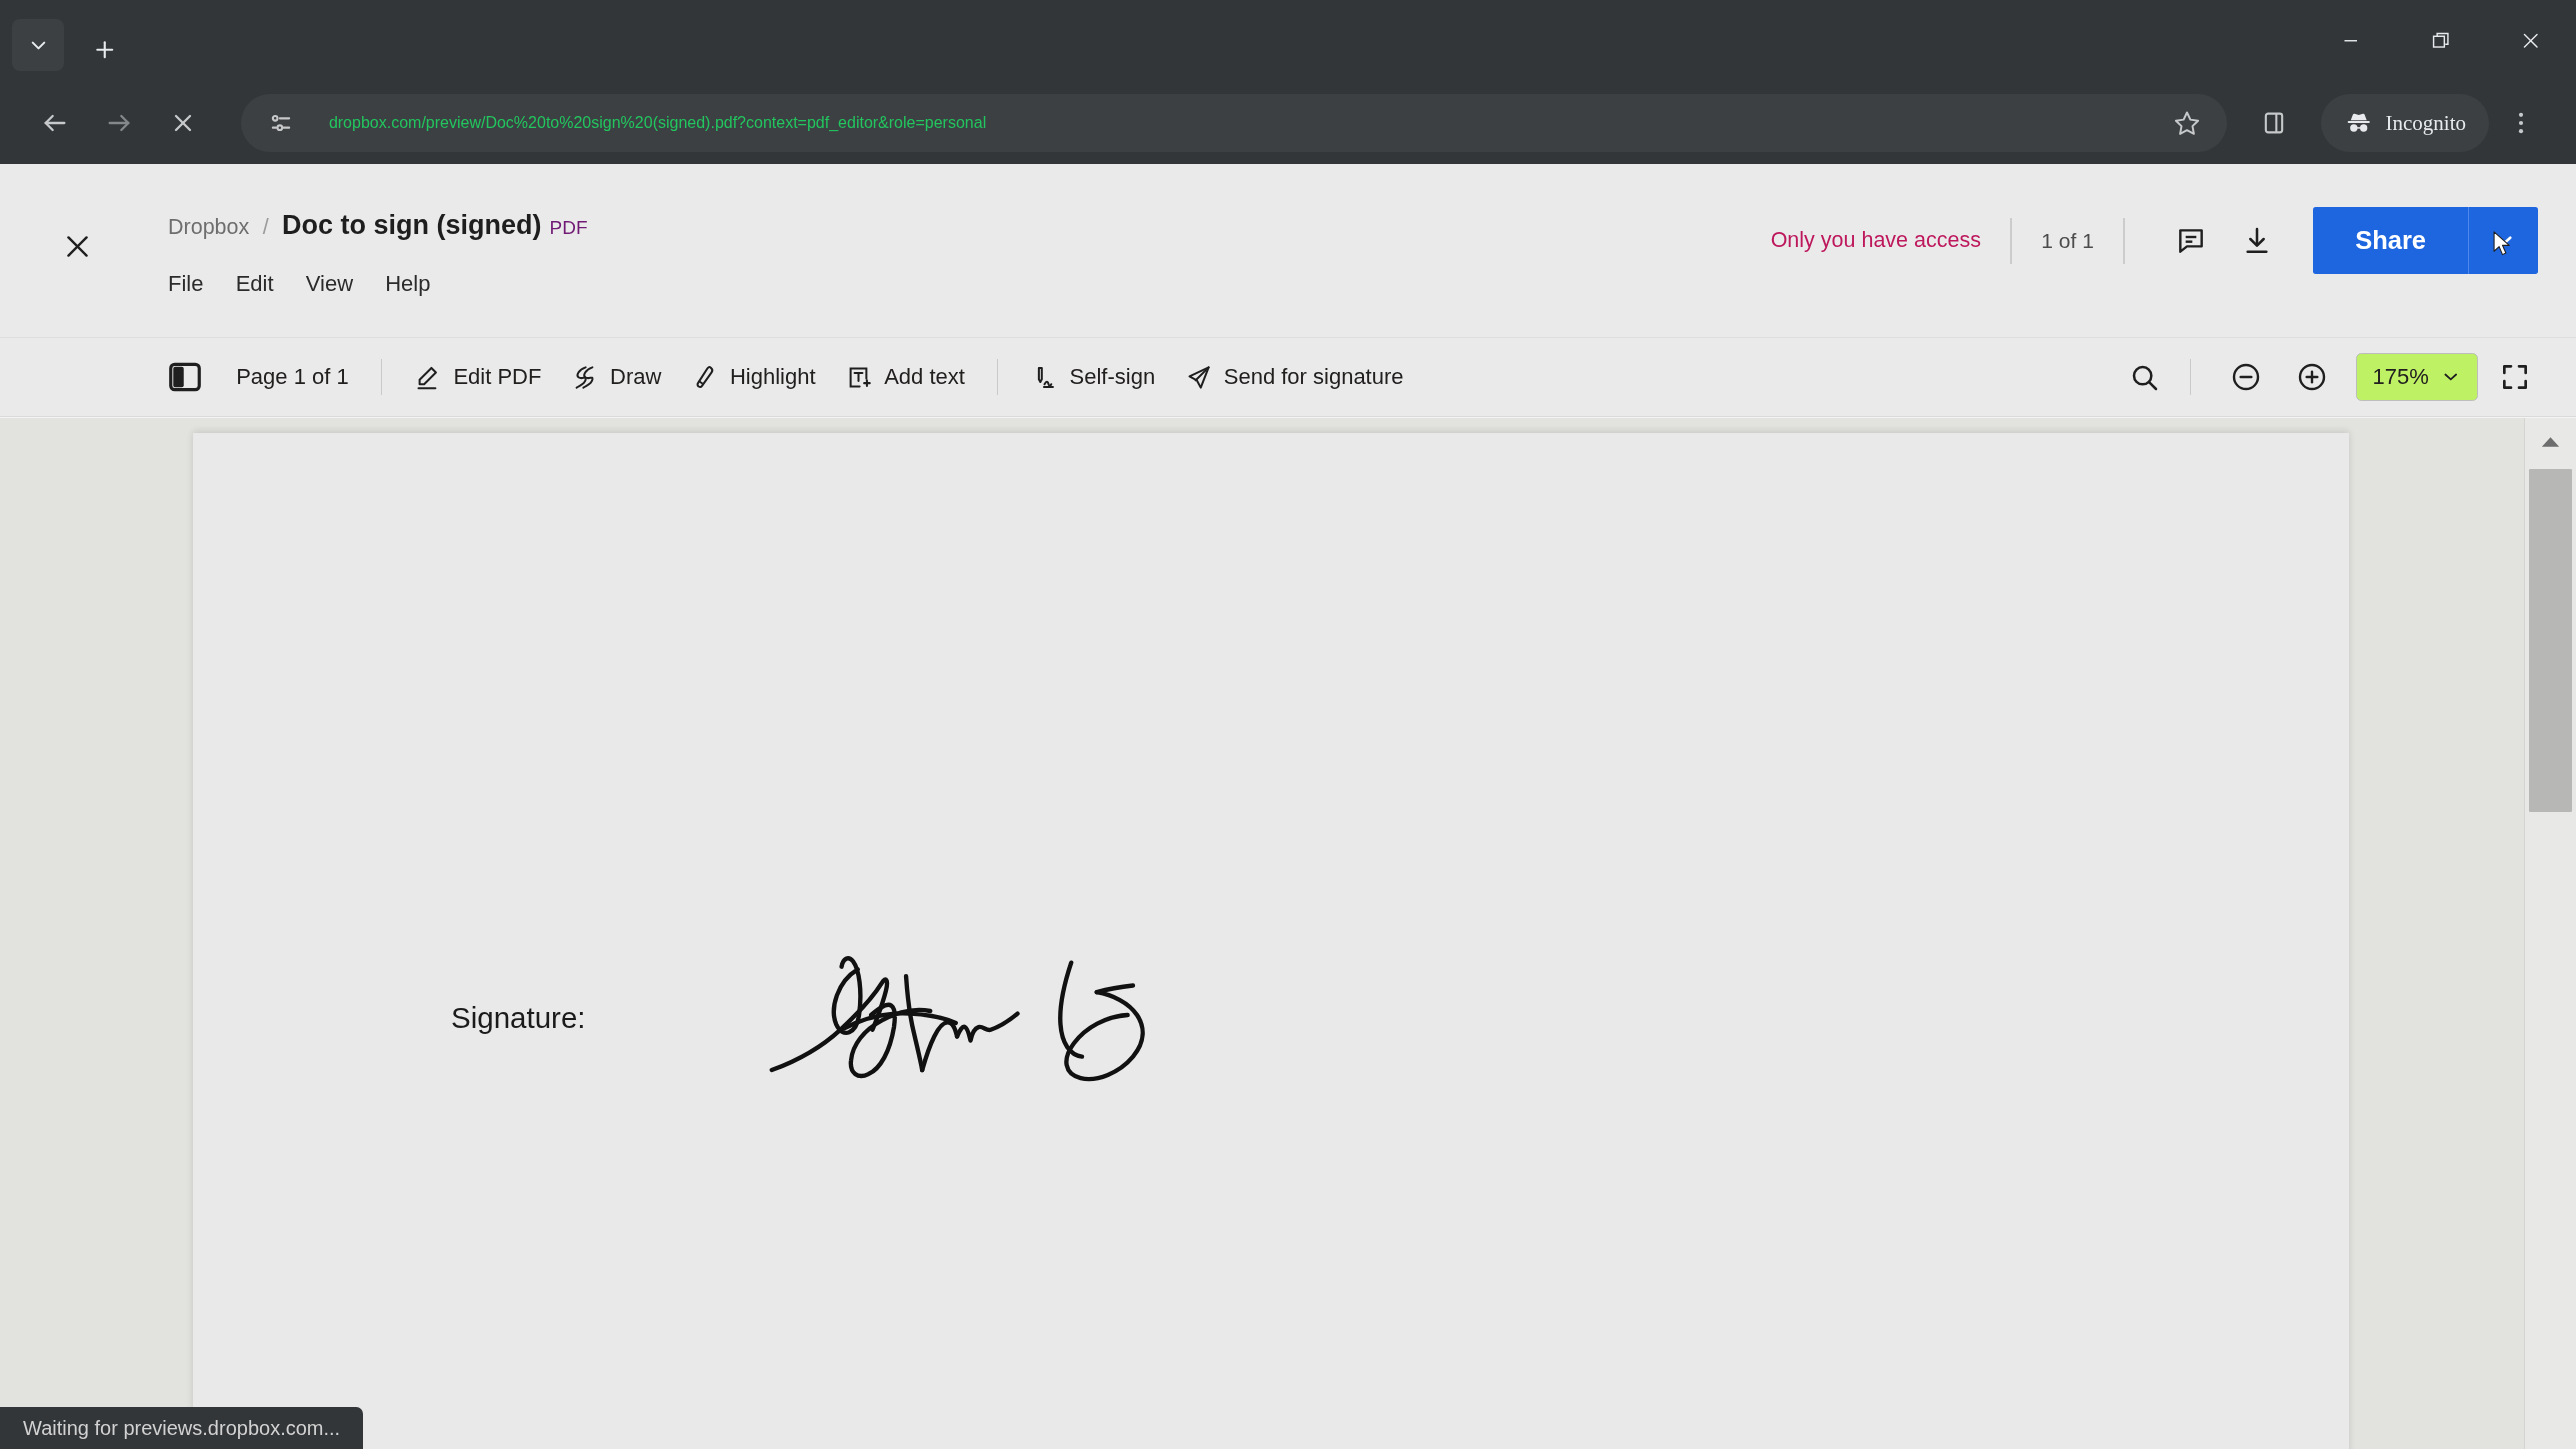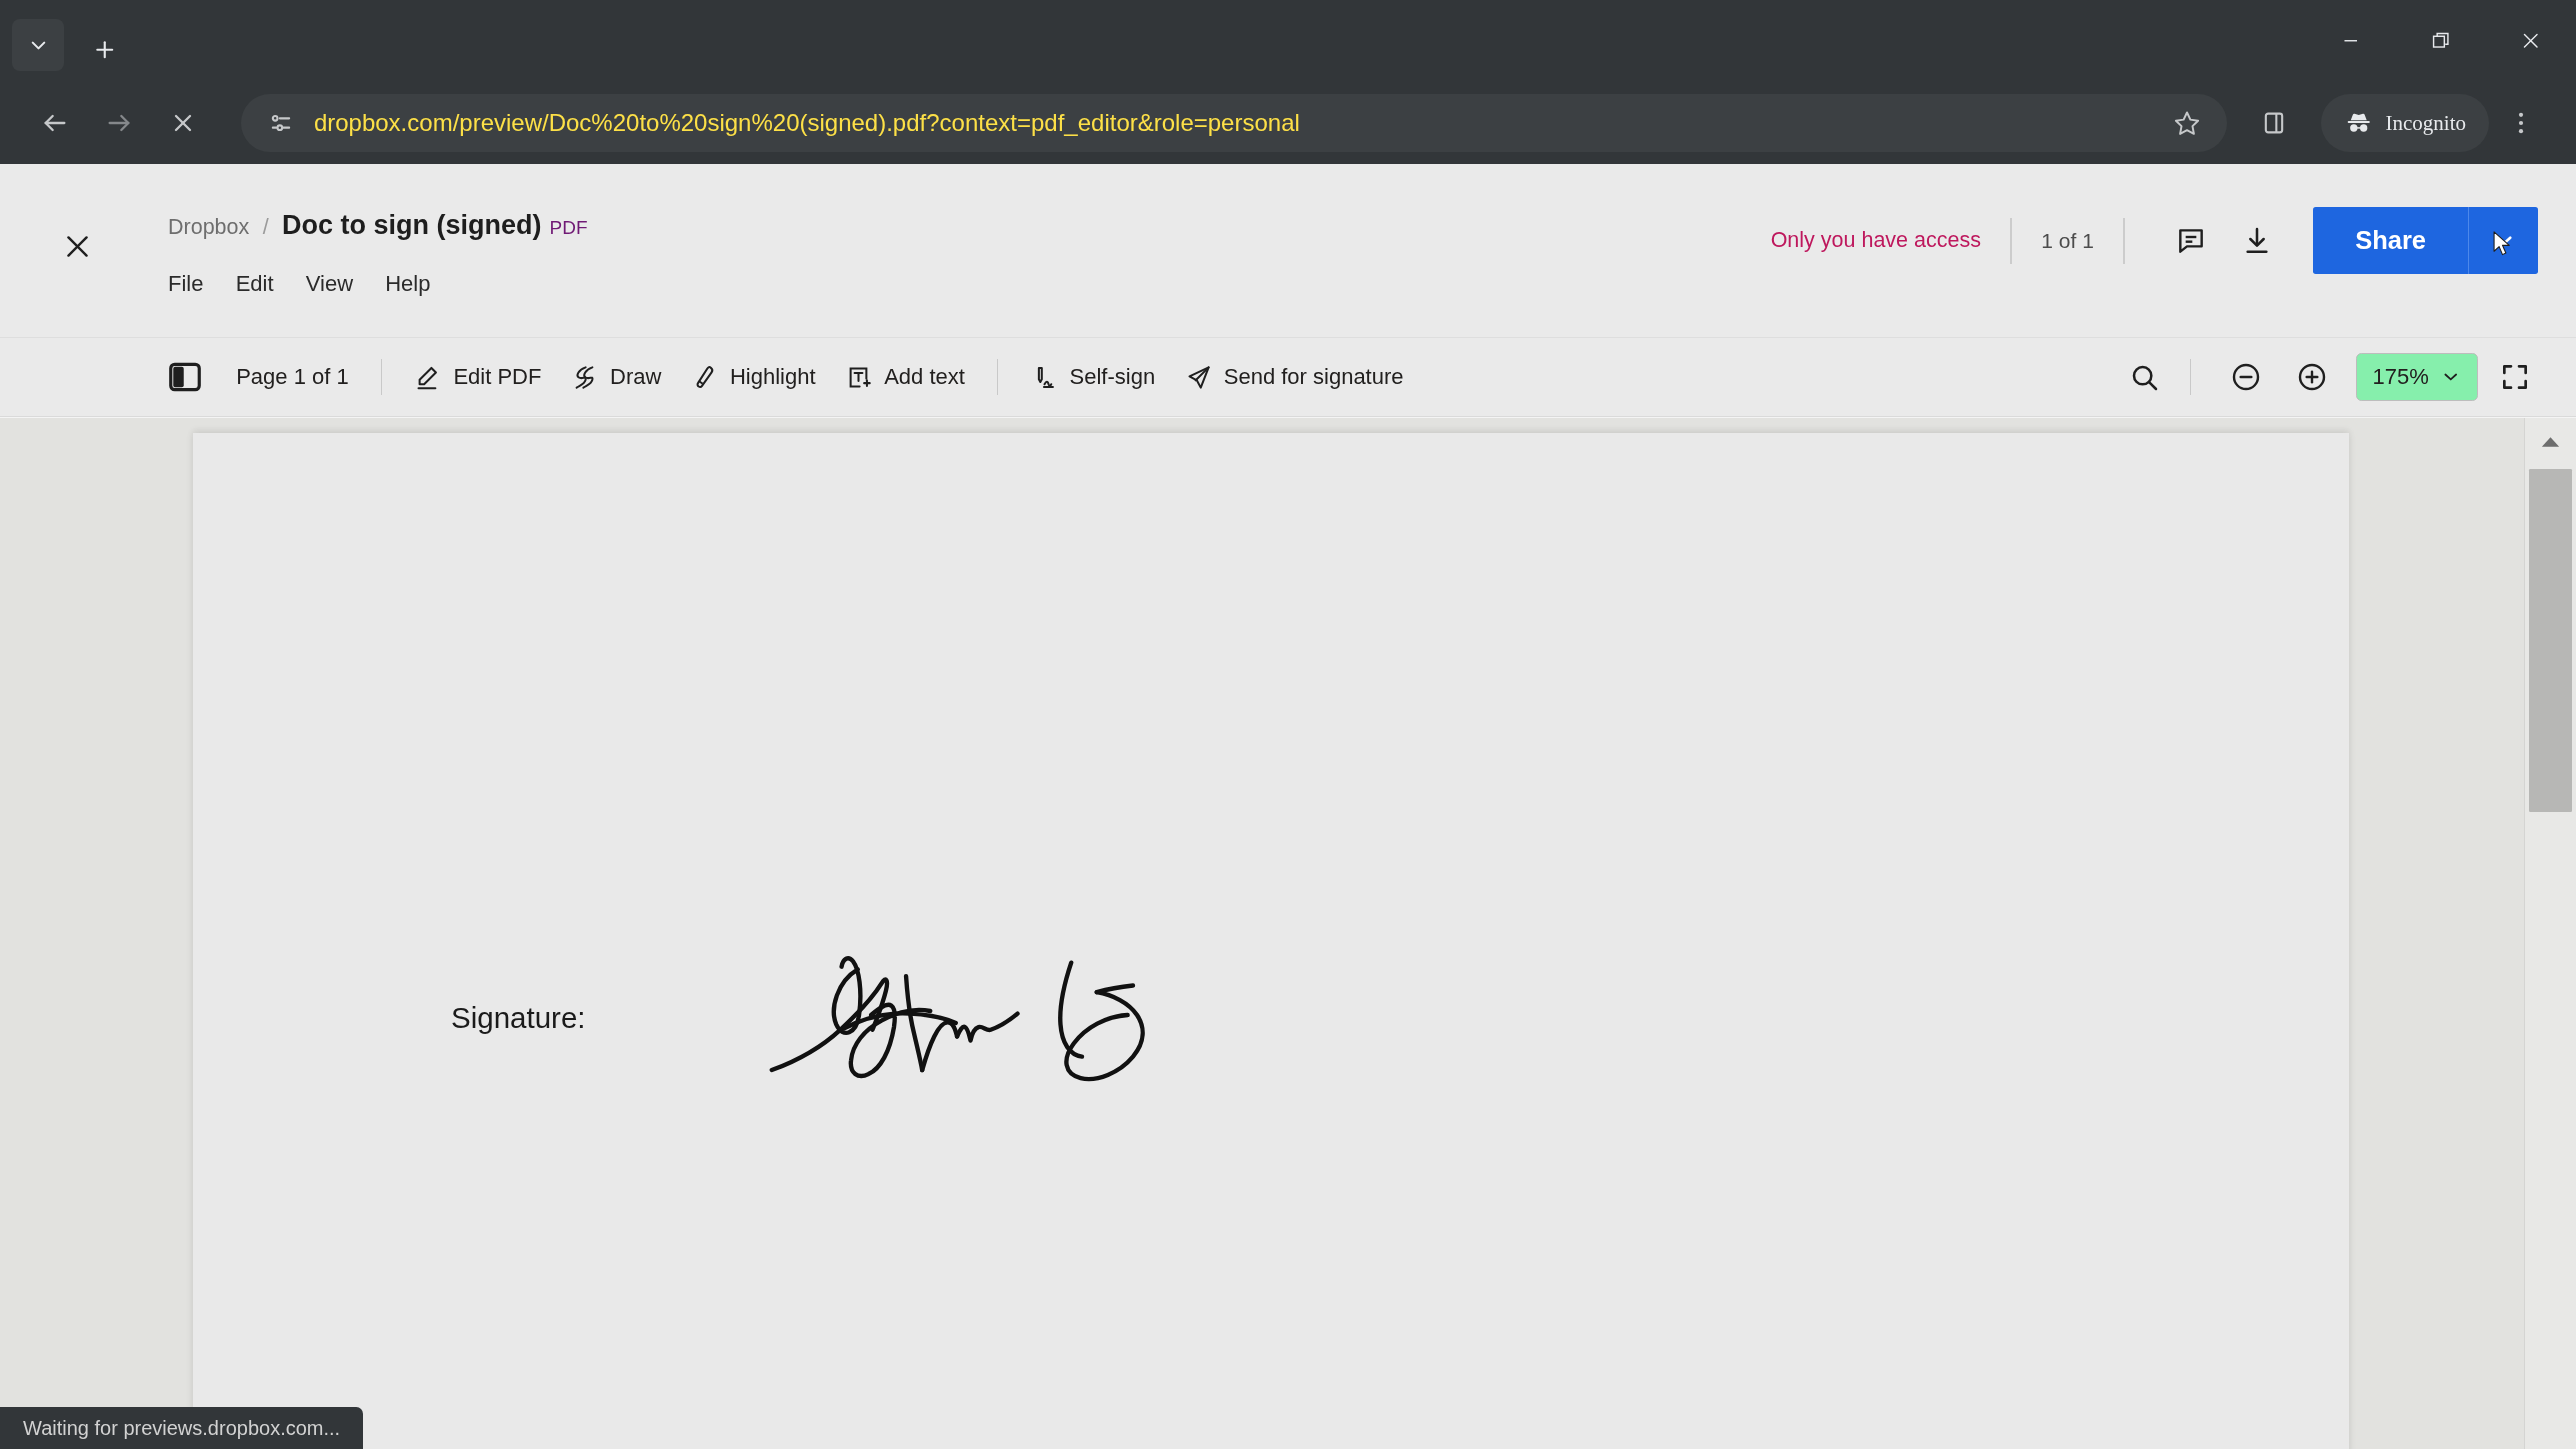--- a/index.html
+++ b/index.html
@@ -81,21 +81,21 @@
     flex: 1 1 auto; height: 58px; background: #3c4043; border-radius: 29px;
     display: flex; align-items: center; margin: 0 14.8px 0 25.5px; padding: 0 17.4px;
     position: relative;
   }
   .omni-icon {
     width: 47px; height: 47px; border-radius: 50%;
     display: flex; align-items: center; justify-content: center; flex: 0 0 auto;
   }
   .omni-icon svg { width: 28px; height: 28px; }
   .omni-url {
-    color: #fde047; font-size: 24px; margin-left: 9px;
+    color: #22c55e; font-size: 16px; margin-left: 24px;
     white-space: nowrap; overflow: hidden; flex: 1 1 auto;
   }
   .omni-right { display: flex; align-items: center; gap: 0; flex: 0 0 auto; }
   .incognito-pill {
     height: 58px; background: #3c4043; border-radius: 29px;
     display: flex; align-items: center; gap: 12px; padding: 0 23px;
     margin-left: 14.8px; flex: 0 0 auto; font-family: Liberation Serif, serif;
   }
   .incognito-pill span { color: #e8eaed; font-size: 21px; white-space: nowrap; }
   .incognito-pill svg { width: 29.5px; height: 29.5px; }
@@ -174,21 +174,21 @@
   .sidebar-toggle {
     width: 38px; height: 38px; margin-right: 17.4px; flex: 0 0 auto;
     display: flex; align-items: center; justify-content: center;
   }
   .tb-right {
     position: absolute; right: 32px; display: flex; align-items: center;
   }
   .zoom-select {
     border: 1.3px solid #bdbdbd; border-radius: 5.4px; height: 48px;
     display: flex; align-items: center; gap: 10.7px; padding: 0 16px; margin-left: 14.8px;
-    background: #86efac;
+    background: #bef264;
   }
   .zoom-select span { font-size: 22px; color: #22201f; }
   .zoom-select svg { width: 21.5px; height: 21.5px; }
 
   
   .viewport {
     position: absolute; left: 0; right: 0; top: 254px; bottom: 0;
     background: #e2e2df; overflow: hidden;
   }
   .doc-page {

